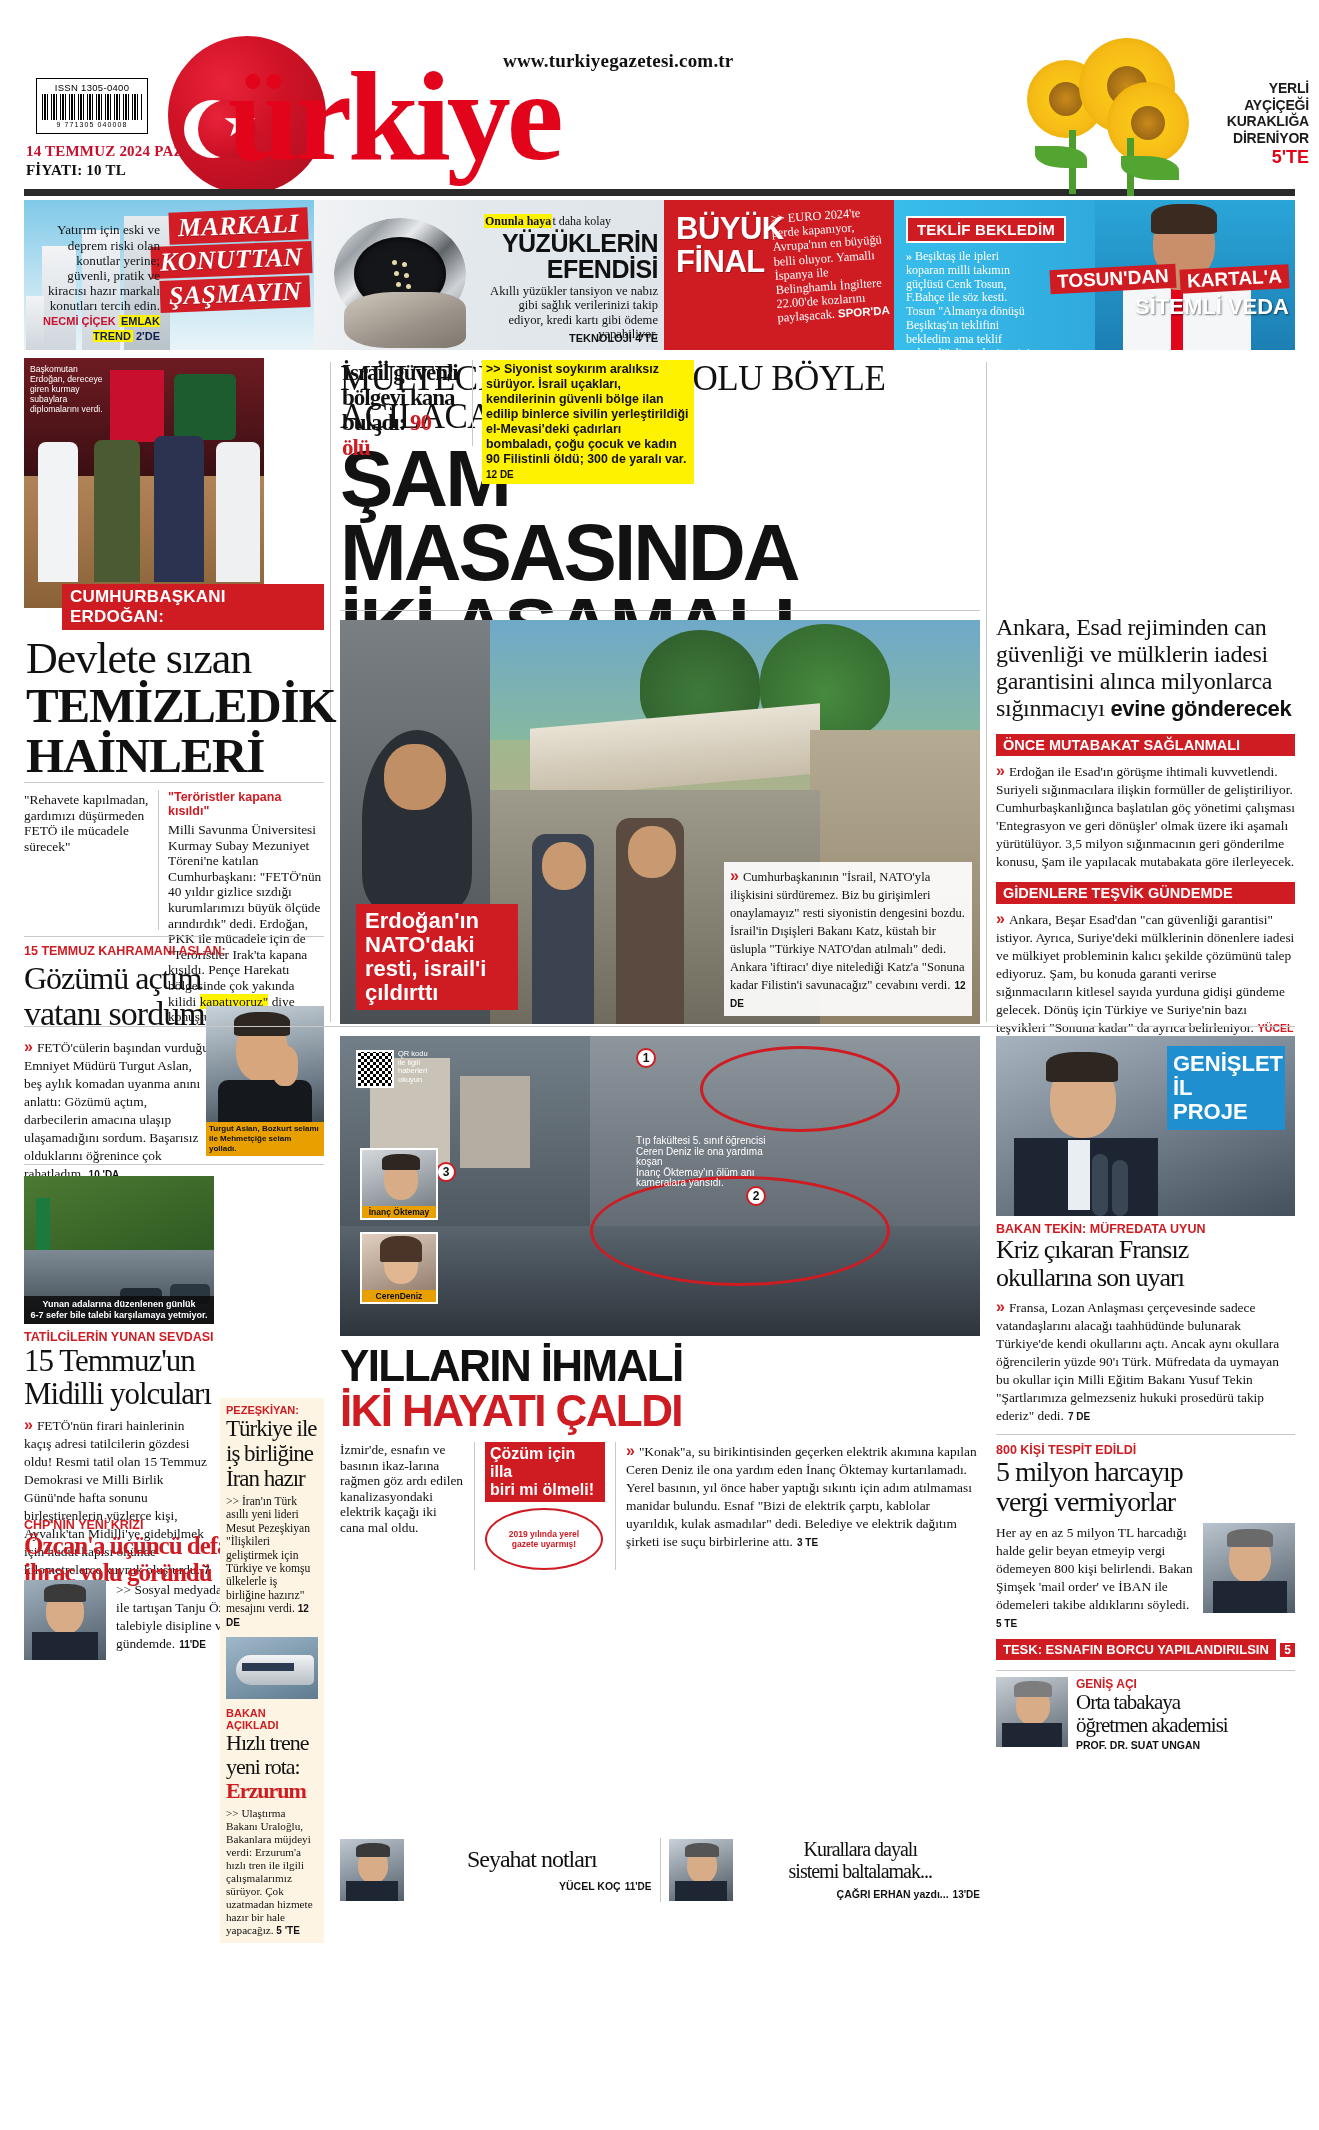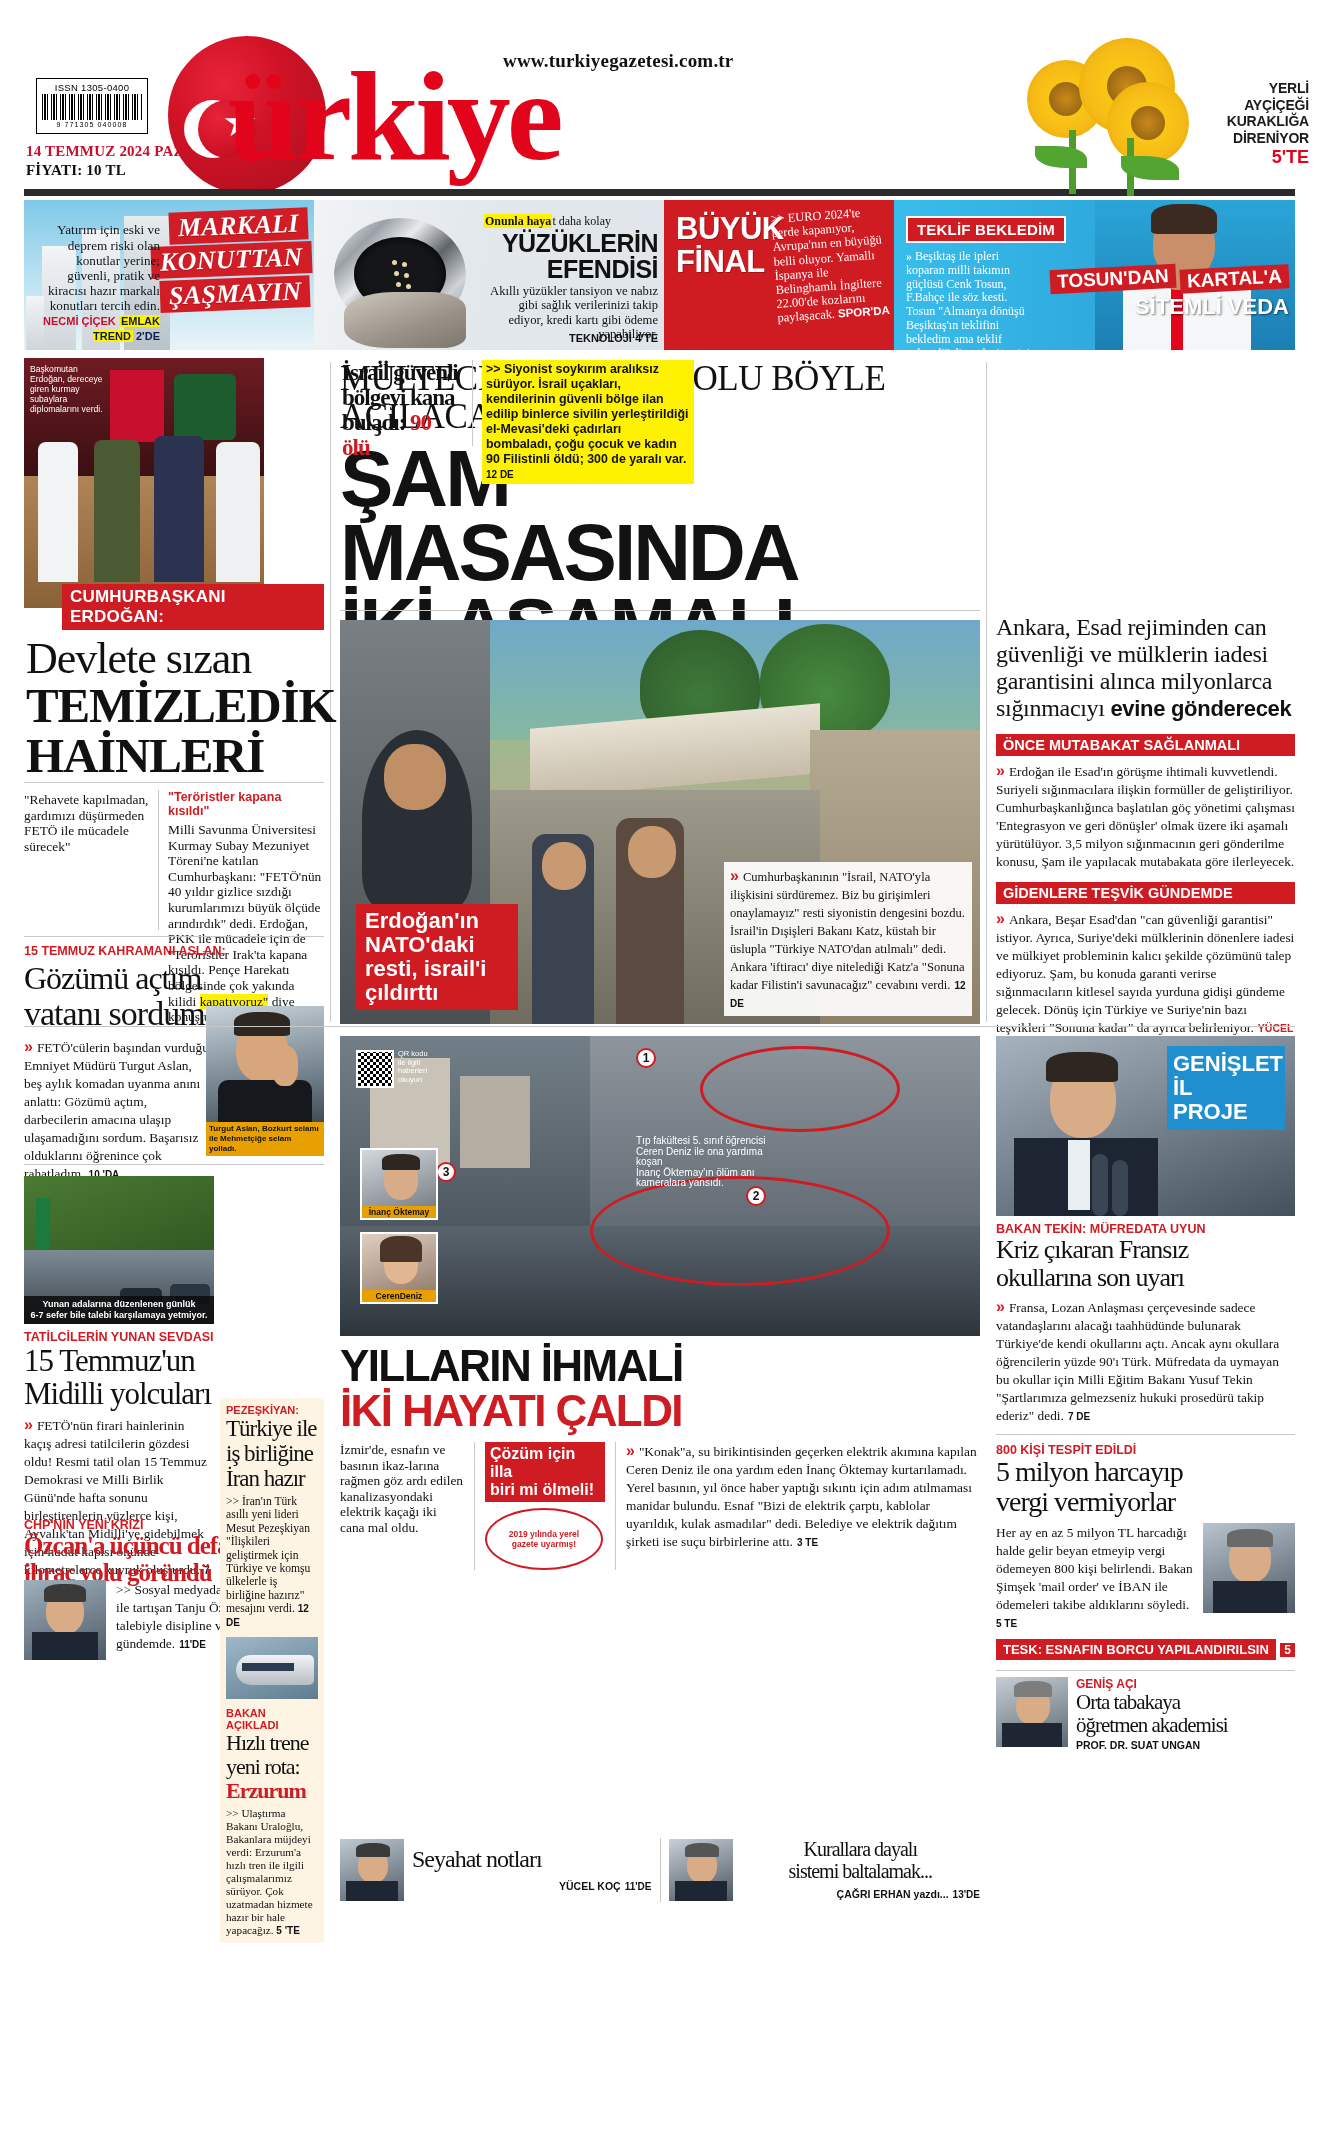--- a/index.html
+++ b/index.html
@@ -666,21 +666,21 @@
     </div>
 
     <div style="position:absolute;left:316px;top:1480px;width:640px;display:flex;gap:0;">
       <div style="flex:1;display:flex;gap:8px;align-items:center;border-right:1px solid #c8c8c8;padding-right:8px;">
         <div class="photo" style="width:64px;height:62px;background:linear-gradient(160deg,#c0c9d2,#545f6a);">
           <div style="position:absolute;left:18px;top:10px;width:30px;height:34px;border-radius:46%;background:#d8ac86;"></div>
           <div style="position:absolute;left:16px;top:4px;width:34px;height:14px;border-radius:40% 40% 8% 8%;background:#3a3a3a;"></div>
           <div style="position:absolute;left:6px;top:42px;width:52px;height:20px;background:#1e2633;"></div>
         </div>
         <div style="flex:1;">
-          <div class="h-serif" style="font-size:24px;line-height:26px;text-align:left;">Seyahat notları</div>
+          <div class="h-serif" style="font-size:24px;line-height:26px;text-align:center;">Seyahat notları</div>
           <div style="text-align:right;margin-top:4px;">
             <span class="byline" style="display:inline;">YÜCEL KOÇ</span>
             <span class="bot-ref">11'DE</span>
           </div>
         </div>
       </div>
       <div style="flex:1;display:flex;gap:8px;align-items:center;padding-left:8px;">
         <div class="photo" style="width:64px;height:62px;background:linear-gradient(160deg,#c8d0d8,#4a555f);">
           <div style="position:absolute;left:18px;top:10px;width:30px;height:34px;border-radius:46%;background:#d8ac86;"></div>
           <div style="position:absolute;left:16px;top:4px;width:34px;height:14px;border-radius:40% 40% 8% 8%;background:#555;"></div>

